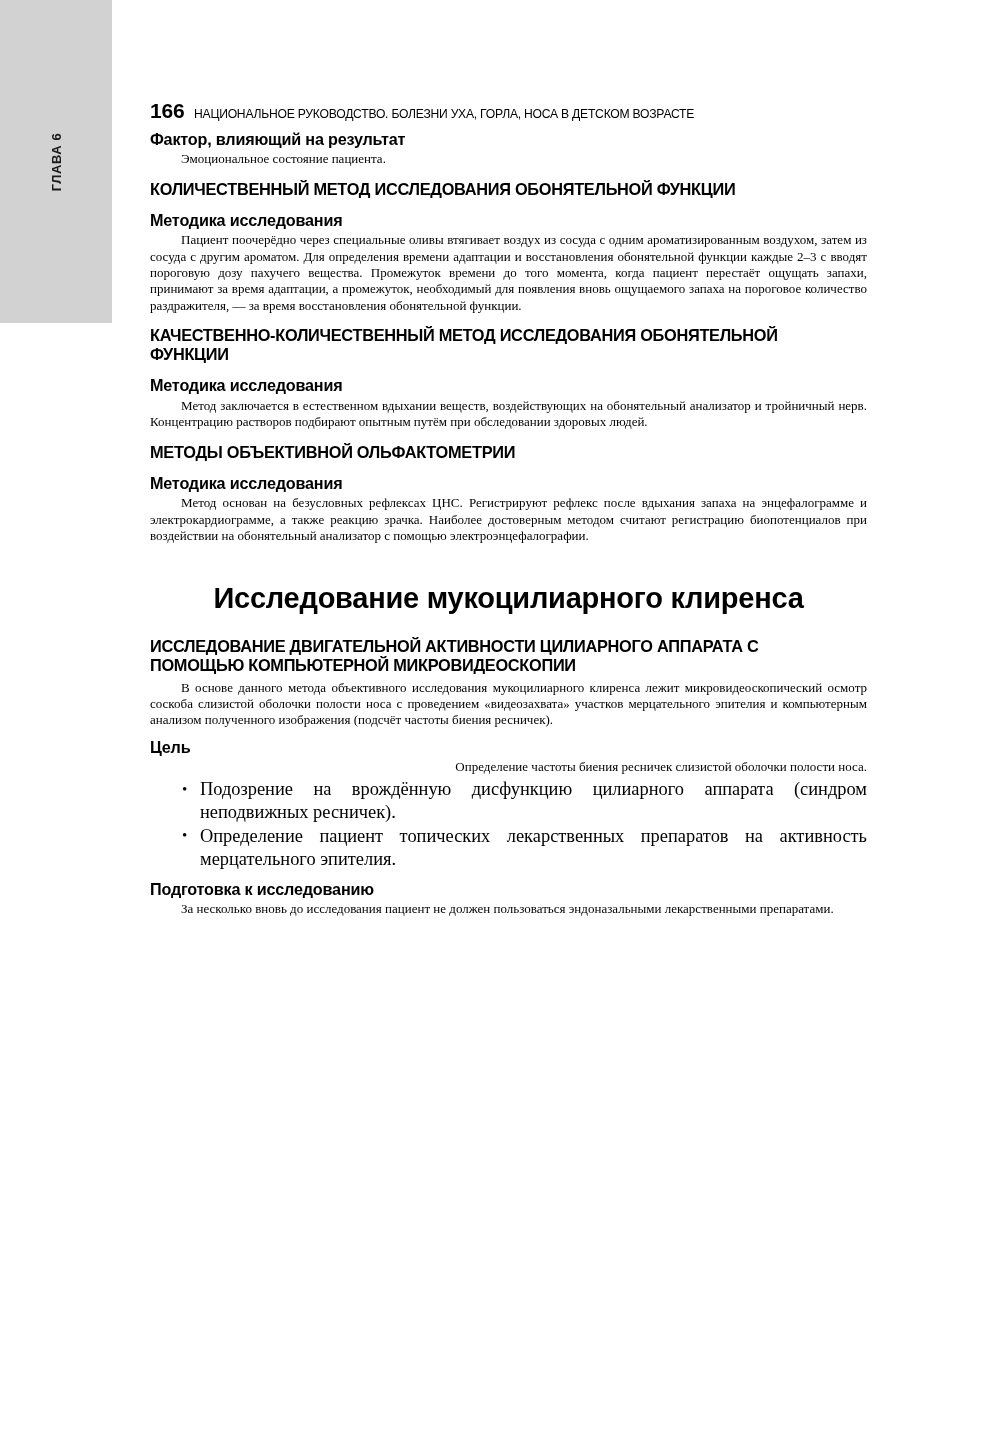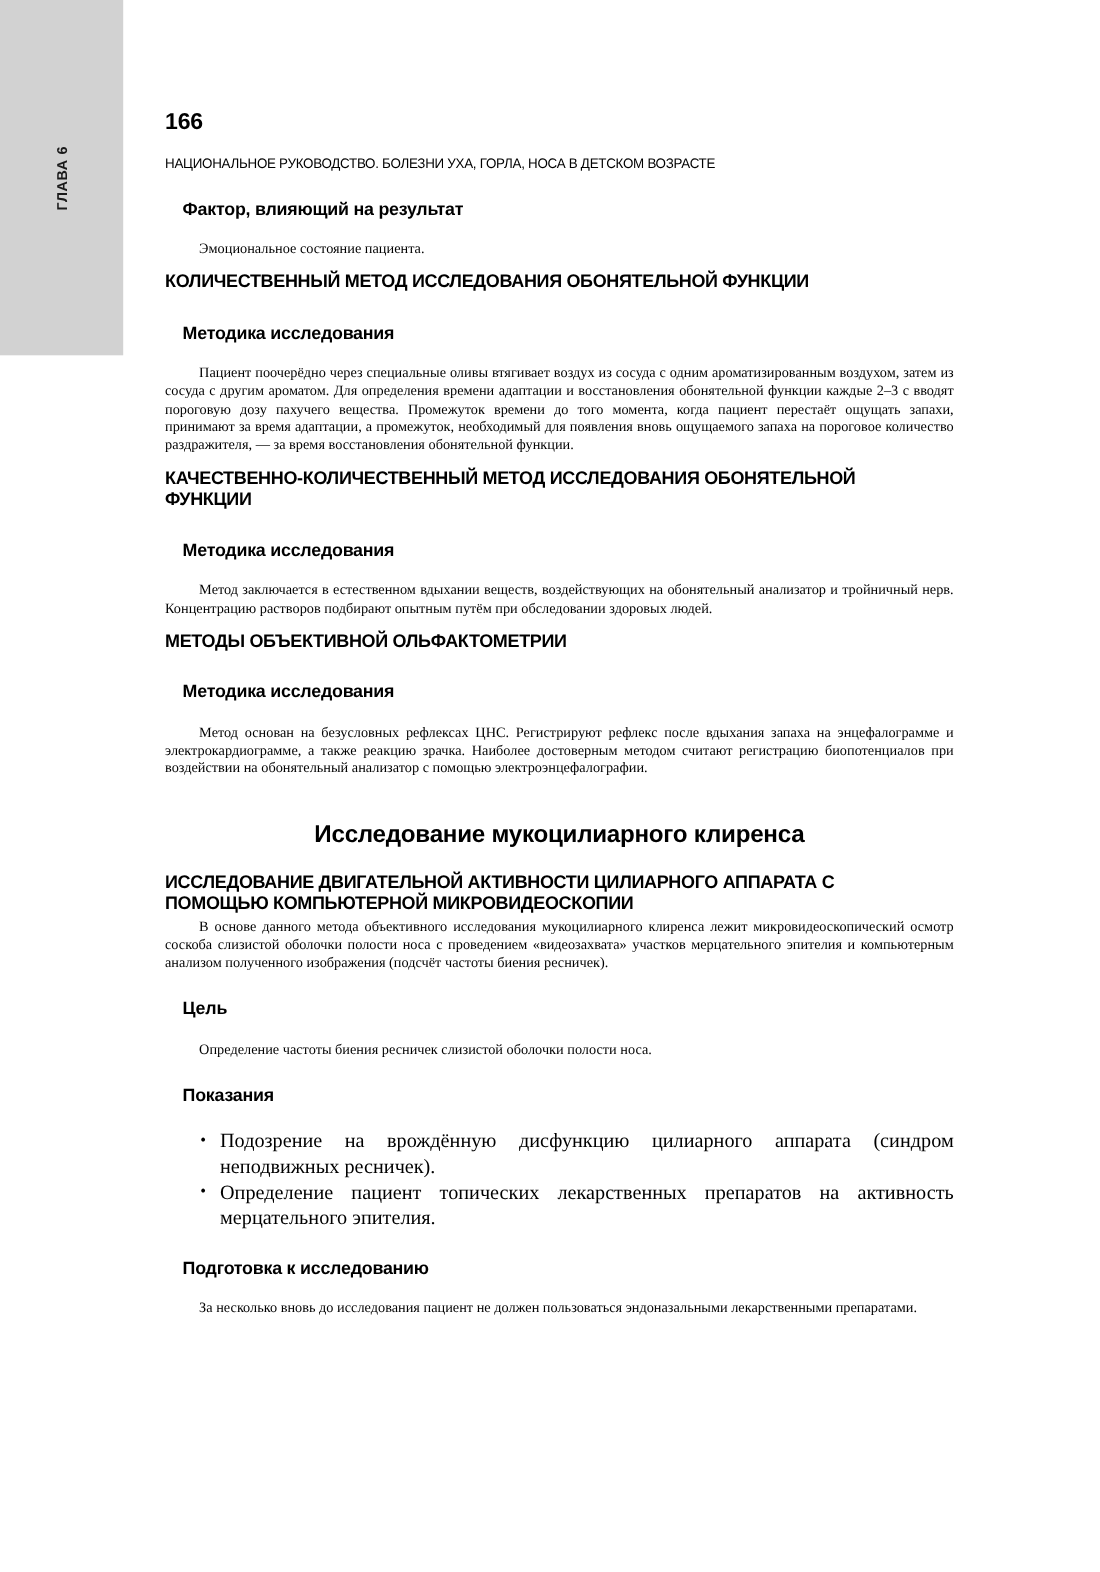--- a/index.html
+++ b/index.html
@@ -47,24 +47,23 @@
     left: 150px;
     top: 0;
     width: 717px;   
     height: 1429px;
   }
 
   
   .running-head {
     display: flex;
     align-items: baseline;
-    gap: 22px;
+    gap: 10px;
     padding-top: 100px;
     font-family: "Liberation Sans", "DejaVu Sans", sans-serif;
-    flex-direction: column;
   }
   .folio {
     font-weight: 700;
     font-size: 21px;
     letter-spacing: -0.2px;
     line-height: 1;
   }
   .running-title {
     font-weight: 400;
     font-size: 12.6px;
@@ -72,21 +71,21 @@
     line-height: 1;
     transform: scaleX(0.965);
     transform-origin: left center;
     white-space: nowrap;
   }
 
   
   h1.section-title {
     font-family: "Liberation Sans", "DejaVu Sans", sans-serif;
     font-weight: 700;
-    font-size: 22px;
+    font-size: 29px;
     text-align: center;
     margin: 0;
     padding: 38px 0 10px 0;
     letter-spacing: -0.25px;
     line-height: 1.14;
   }
   h2.head-caps {
     font-family: "Liberation Sans", "DejaVu Sans", sans-serif;
     font-weight: 700;
     font-size: 16.6px;
@@ -95,38 +94,38 @@
     padding: 12px 0 3px 0;
     letter-spacing: -0.3px;
     line-height: 1.16;
     transform: scaleX(0.985);
     transform-origin: left center;
   }
   h3.head-run {
     font-family: "Liberation Sans", "DejaVu Sans", sans-serif;
     font-weight: 700;
     font-size: 16.2px;
-    margin: 16px;
+    margin: 0;
     padding: 9px 0 1px 0;
     letter-spacing: -0.2px;
     line-height: 1.2;
   }
 
   
   p.body {
     margin: 0;
     padding: 1px 0 0 0;
     font-size: 13px;
     line-height: 1.255;
     text-align: justify;
     text-indent: 31px;
     text-justify: inter-word;
     hyphens: manual;
   }
-  p.body.flush { text-align: left; }
+  p.body.flush { text-align: right; }
 
   
   ul.bullets {
     list-style: none;
     margin: 0;
     padding: 3px 0 0 0;
   }
   ul.bullets > li {
     position: relative;
     padding-left: 50px;
@@ -174,21 +173,20 @@
   <p class="body">Метод основан на безусловных рефлексах ЦНС. Регистрируют рефлекс после вдыхания запаха на энцефалограмме и электрокардиограмме, а также реакцию зрачка. Наиболее достоверным методом считают регистрацию био­потенциалов при воздействии на обонятельный анализатор с помощью элек­троэнцефалографии.</p>
 
   <h1 class="section-title">Исследование мукоцилиарного клиренса</h1>
 
   <h2 class="head-caps">ИССЛЕДОВАНИЕ ДВИГАТЕЛЬНОЙ АКТИВНОСТИ ЦИЛИАРНОГО АППАРАТА С ПОМОЩЬЮ КОМПЬЮТЕРНОЙ МИКРОВИДЕОСКОПИИ</h2>
   <p class="body">В основе данного метода объективного исследования мукоцилиарного клиренса лежит микровидеоскопический осмотр соскоба слизистой оболочки полости носа с проведением «видеозахвата» участков мерцательного эпителия и компьютерным анализом полученного изображения (подсчёт частоты биения ресничек).</p>
 
   <h3 class="head-run">Цель</h3>
   <p class="body flush">Определение частоты биения ресничек слизистой оболочки полости носа.</p>
 
-  <h3 class="head-run">Показания</h3>
   <ul class="bullets">
     <li>Подозрение на врождённую дисфункцию цилиарного аппарата (синдром неподвижных ресничек).</li>
     <li>Определение пациент топических лекарственных препаратов на активность мерцательного эпителия.</li>
   </ul>
 
   <h3 class="head-run">Подготовка к исследованию</h3>
   <p class="body">За несколько вновь до исследования пациент не должен пользоваться эндона­зальными лекарственными препаратами.</p>
 
 </div>
 

